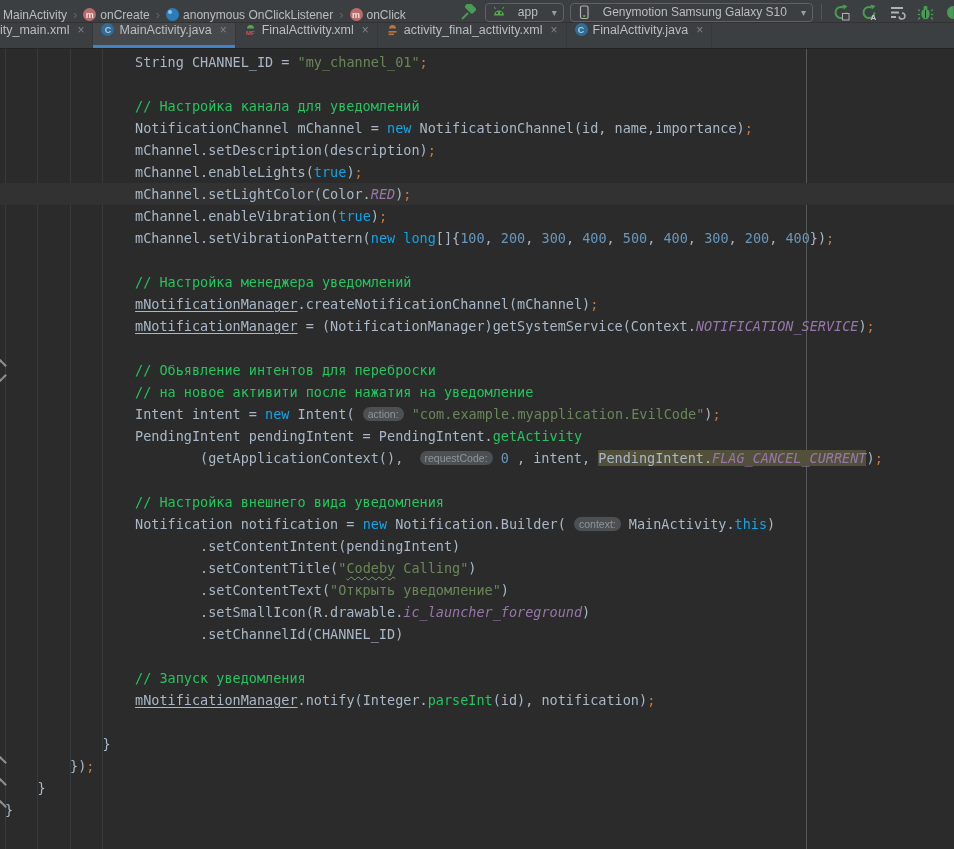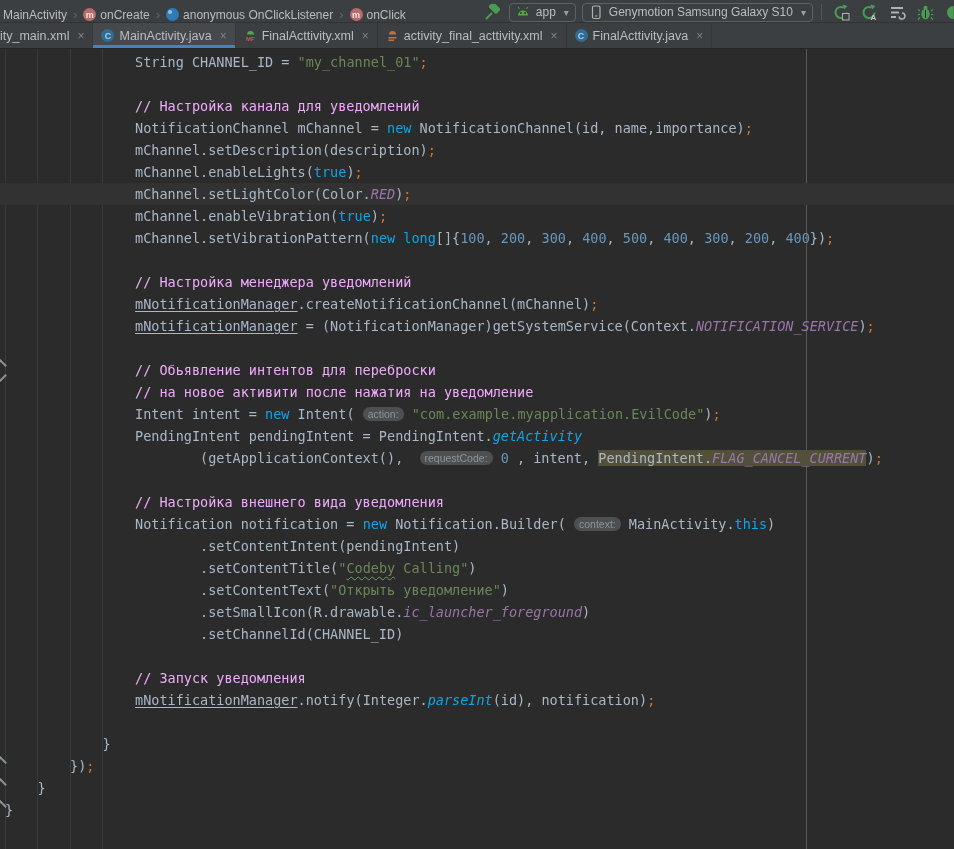--- a/index.html
+++ b/index.html
@@ -10,47 +10,47 @@
   .toolbar{height:22px;flex:0 0 22px;background:#3C3F41;display:flex;align-items:flex-end;color:#BBBDBF;font-size:12px;white-space:nowrap;overflow:hidden;border-bottom:1px solid #323232;}
   .crumbs{display:flex;align-items:center;padding-left:2px;}
   .crumb{display:flex;align-items:center;gap:4px;cursor:pointer;padding:0 1px;}
   .sep{color:#63676A;margin:0 5px;font-size:13px;}
   .round-ic{width:13px;height:13px;border-radius:50%;display:inline-flex;align-items:center;justify-content:center;font-size:9px;font-weight:bold;color:#F0E6E6;}
   .mi{background:#B96A6A;}
   .anon{background:#2D7CB8;position:relative;}
   .anon::after{content:'';position:absolute;left:2px;top:2px;width:4px;height:4px;border-radius:50%;background:#8FC3E6;}
   .tb-right{margin-left:auto;display:flex;align-items:center;gap:6px;margin-right:-10px;}
   .tb-btn{display:inline-flex;align-items:center;justify-content:center;width:22px;height:20px;cursor:pointer;}
-  .combo{display:flex;align-items:center;gap:6px;height:17px;border:1px solid #5E6262;border-radius:4px;padding:0 6px;cursor:pointer;color:#BBBDBF;}
+  .combo{display:flex;align-items:center;gap:12px;height:17px;border:1px solid #5E6262;border-radius:4px;padding:0 6px;cursor:pointer;color:#BBBDBF;}
   .combo .arrow{color:#9A9EA1;font-size:10px;margin-left:2px;}
   .vsep{width:1px;height:16px;background:#515556;margin:0 2px;}
   svg text{font-family:"Liberation Sans",sans-serif;}
 
   
   .tabbar{height:25px;flex:0 0 25px;background:#3C3F41;display:flex;align-items:stretch;font-size:12.5px;color:#BBBDBF;border-bottom:1px solid #232525;overflow:hidden;}
-  .tab{display:flex;align-items:center;gap:5px;padding:0 8px;position:relative;cursor:pointer;border-right:1px solid #353839;}
+  .tab{display:flex;align-items:flex-start;gap:5px;padding:0 8px;position:relative;cursor:pointer;border-right:1px solid #353839;}
   .tab.active{background:#46494B;}
   .tab.active::after{content:'';position:absolute;left:0;right:0;bottom:0;height:3px;background:#4083C9;}
   .tab .close{color:#7F8486;font-size:12px;margin-left:3px;}
   .ic-class{width:13px;height:13px;border-radius:50%;background:#316C94;color:#A7CDE8;font-size:9px;font-weight:bold;display:inline-flex;align-items:center;justify-content:center;flex:0 0 13px;}
 
   
   .editor{position:relative;flex:1 1 auto;background:#2B2B2B;overflow:hidden;cursor:text;}
   .guide{position:absolute;top:0;bottom:0;width:1px;background:#383B3D;}
   .rmargin{position:absolute;top:0;bottom:0;width:1px;background:#56585A;}
   #code-area{position:relative;padding-top:2px;}
   .line{height:22px;line-height:22px;white-space:pre;font-family:"DejaVu Sans Mono",monospace;font-size:13.5px;padding-left:5px;}
   .caret-line{background:#323232;}
   .p{color:#A9B7C6;}
   .k{color:#0ea5e9;}
   .s{color:#6A8759;}
   .n{color:#6897BB;}
-  .c{color:#f0abfc;}
+  .c{color:#22c55e;}
   .co{color:#9876AA;font-style:italic;}
-  .sm{color:#0ea5e9;font-style:italic;}
+  .sm{color:#22c55e;}
   .f{color:#A9B7C6;text-decoration:underline;text-underline-offset:2px;}
   .semi{color:#CC7832;}
   .hl{background:#52503A;}
   .typo{text-decoration:underline;text-decoration-style:wavy;text-decoration-color:#69A669;text-decoration-thickness:1px;text-underline-offset:3px;}
   .hint{background:#4C5052;color:#919497;border-radius:7px;padding:0 5px;font-family:"Liberation Sans",sans-serif;font-size:10.5px;display:inline-block;line-height:14px;vertical-align:1px;text-align:right;}
   .fold{position:absolute;left:-4px;width:7px;height:7px;border-top:2px solid #8B9094;border-right:2px solid #8B9094;}
   .fold.up{transform:rotate(-45deg);}
   .fold.down{transform:rotate(135deg);}
 </style>
 </head>

